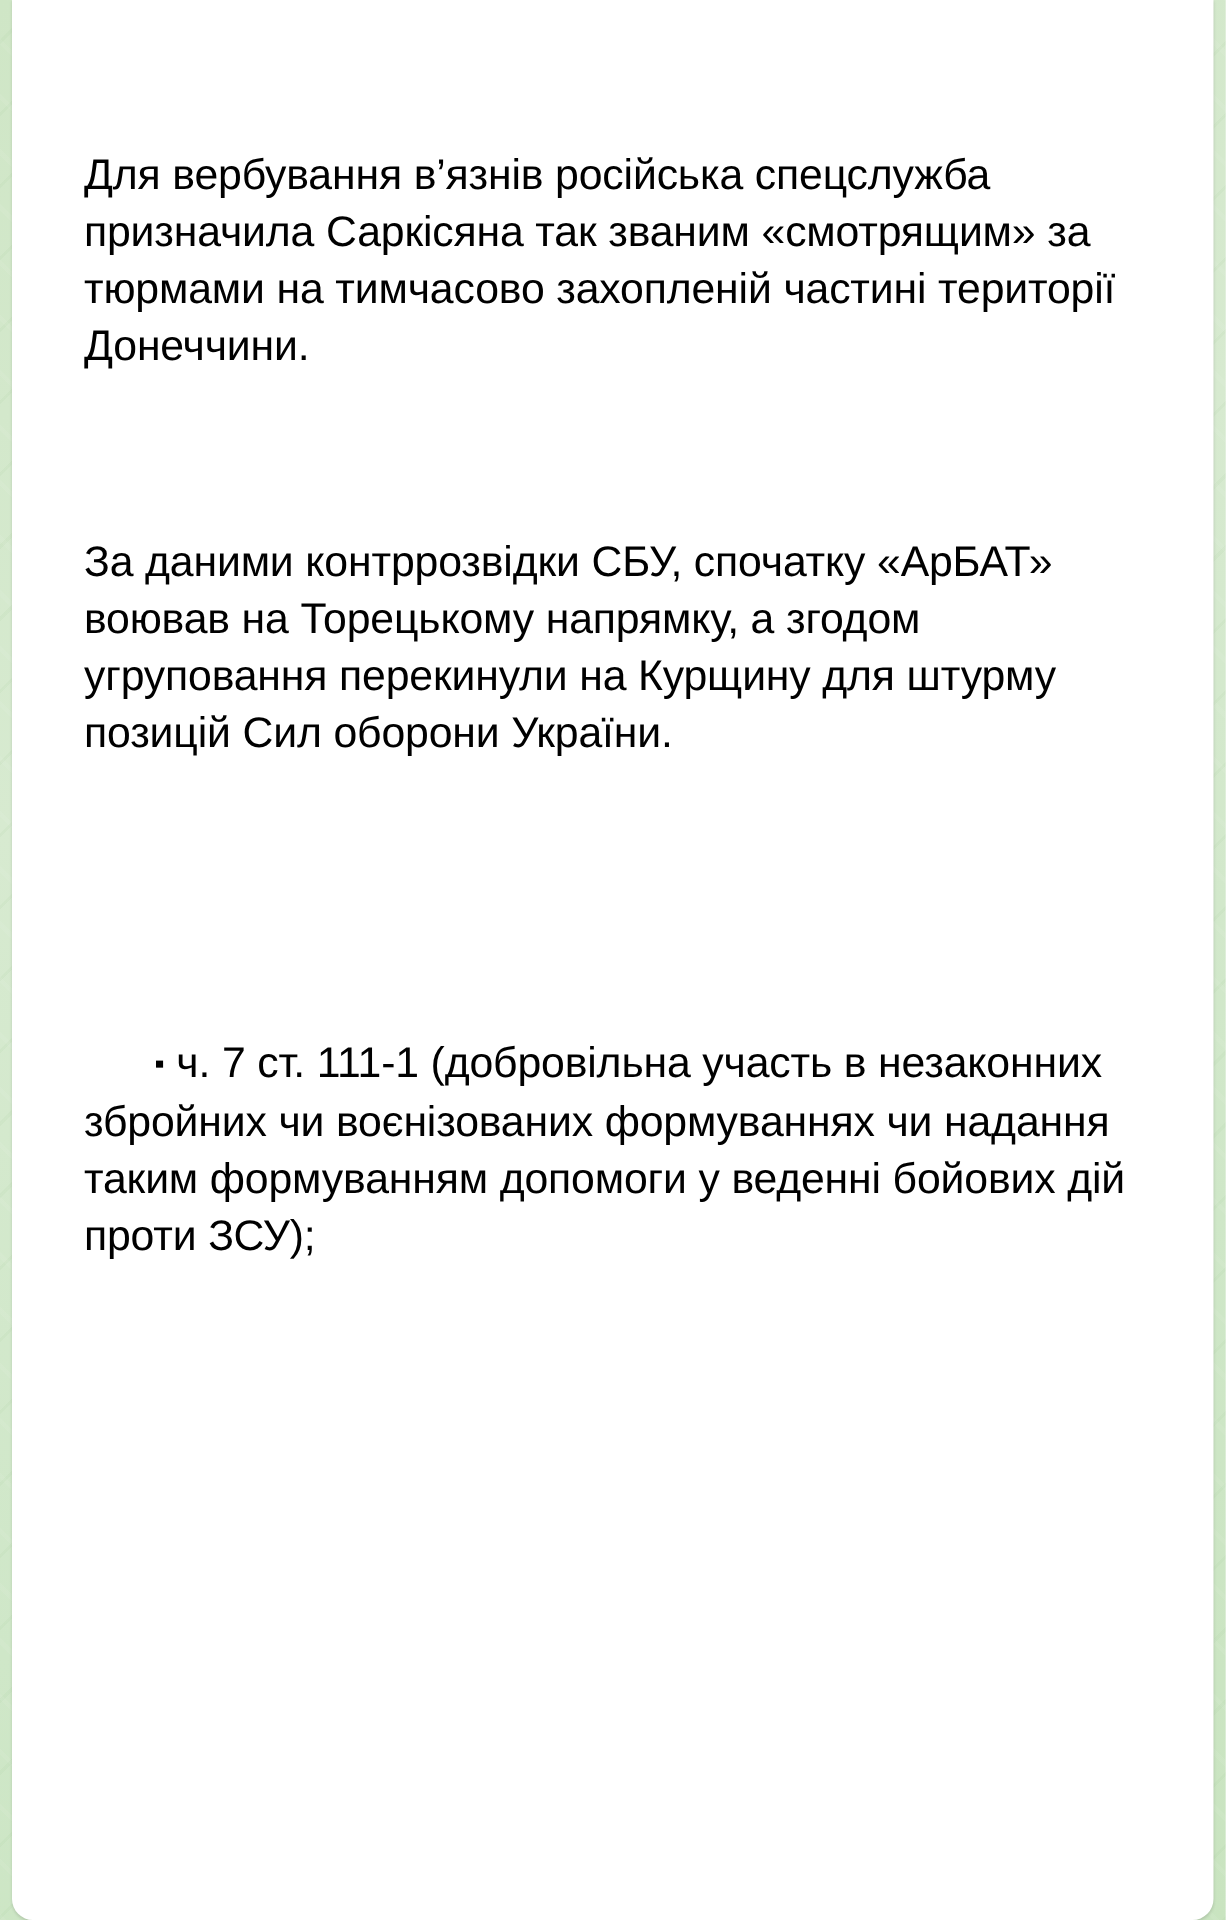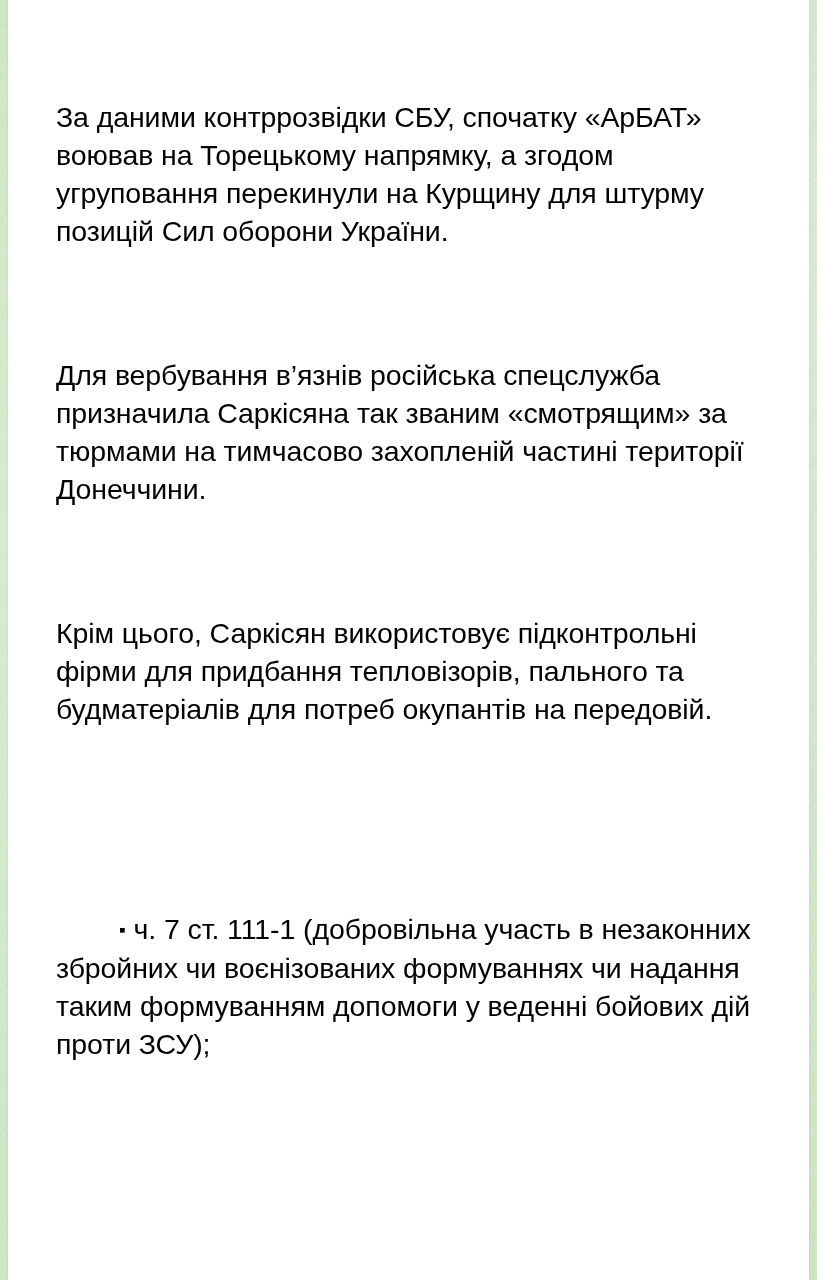--- a/index.html
+++ b/index.html
@@ -51,37 +51,36 @@
   .msg-text {
     color: #000000;
     font-size: 28.5px;
     line-height: 38px;
     letter-spacing: -0.1px;
     white-space: pre-wrap;
     word-wrap: break-word;
   }
   .para { margin: 0 0 30px 0; }
   .para:last-of-type { margin-bottom: 0; }
-  .bullet-line { margin: 16px; }
+  .bullet-line { margin: 0; }
   .bullet-mark {
     font-size: 19px;
     vertical-align: 3px;
     margin-right: 8px;
   }
 </style>
 </head>
 <body>
 
 <div class="wallpaper"></div>
 
 <div class="message-bubble">
   <div class="msg-text">
+    <p class="para">Для вербування в’язнів російська спецслужба призначила Саркісяна так званим «смотрящим» за тюрмами на тимчасово захопленій частині території Донеччини.</p>
     <p class="para">За даними контррозвідки СБУ, спочатку «АрБАТ» воював на Торецькому напрямку, а згодом угруповання перекинули на Курщину для штурму позицій Сил оборони України.</p>
-    <p class="para">Для вербування в’язнів російська спецслужба призначила Саркісяна так званим «смотрящим» за тюрмами на тимчасово захопленій частині території Донеччини.</p>
-    <p class="para">Крім цього, Саркісян використовує підконтрольні фірми для придбання тепловізорів, пального та будматеріалів для потреб окупантів на передовій.</p>
 
     <p class="para">
       <span class="bullet-line"><span class="bullet-mark">▪</span><span>ч. 7 ст. 111-1 (добровільна участь в незаконних збройних чи воєнізованих формуваннях чи надання таким формуванням допомоги у веденні бойових дій проти ЗСУ);</span></span><br>
       
     </p>
 
     
     
   </div>
 

